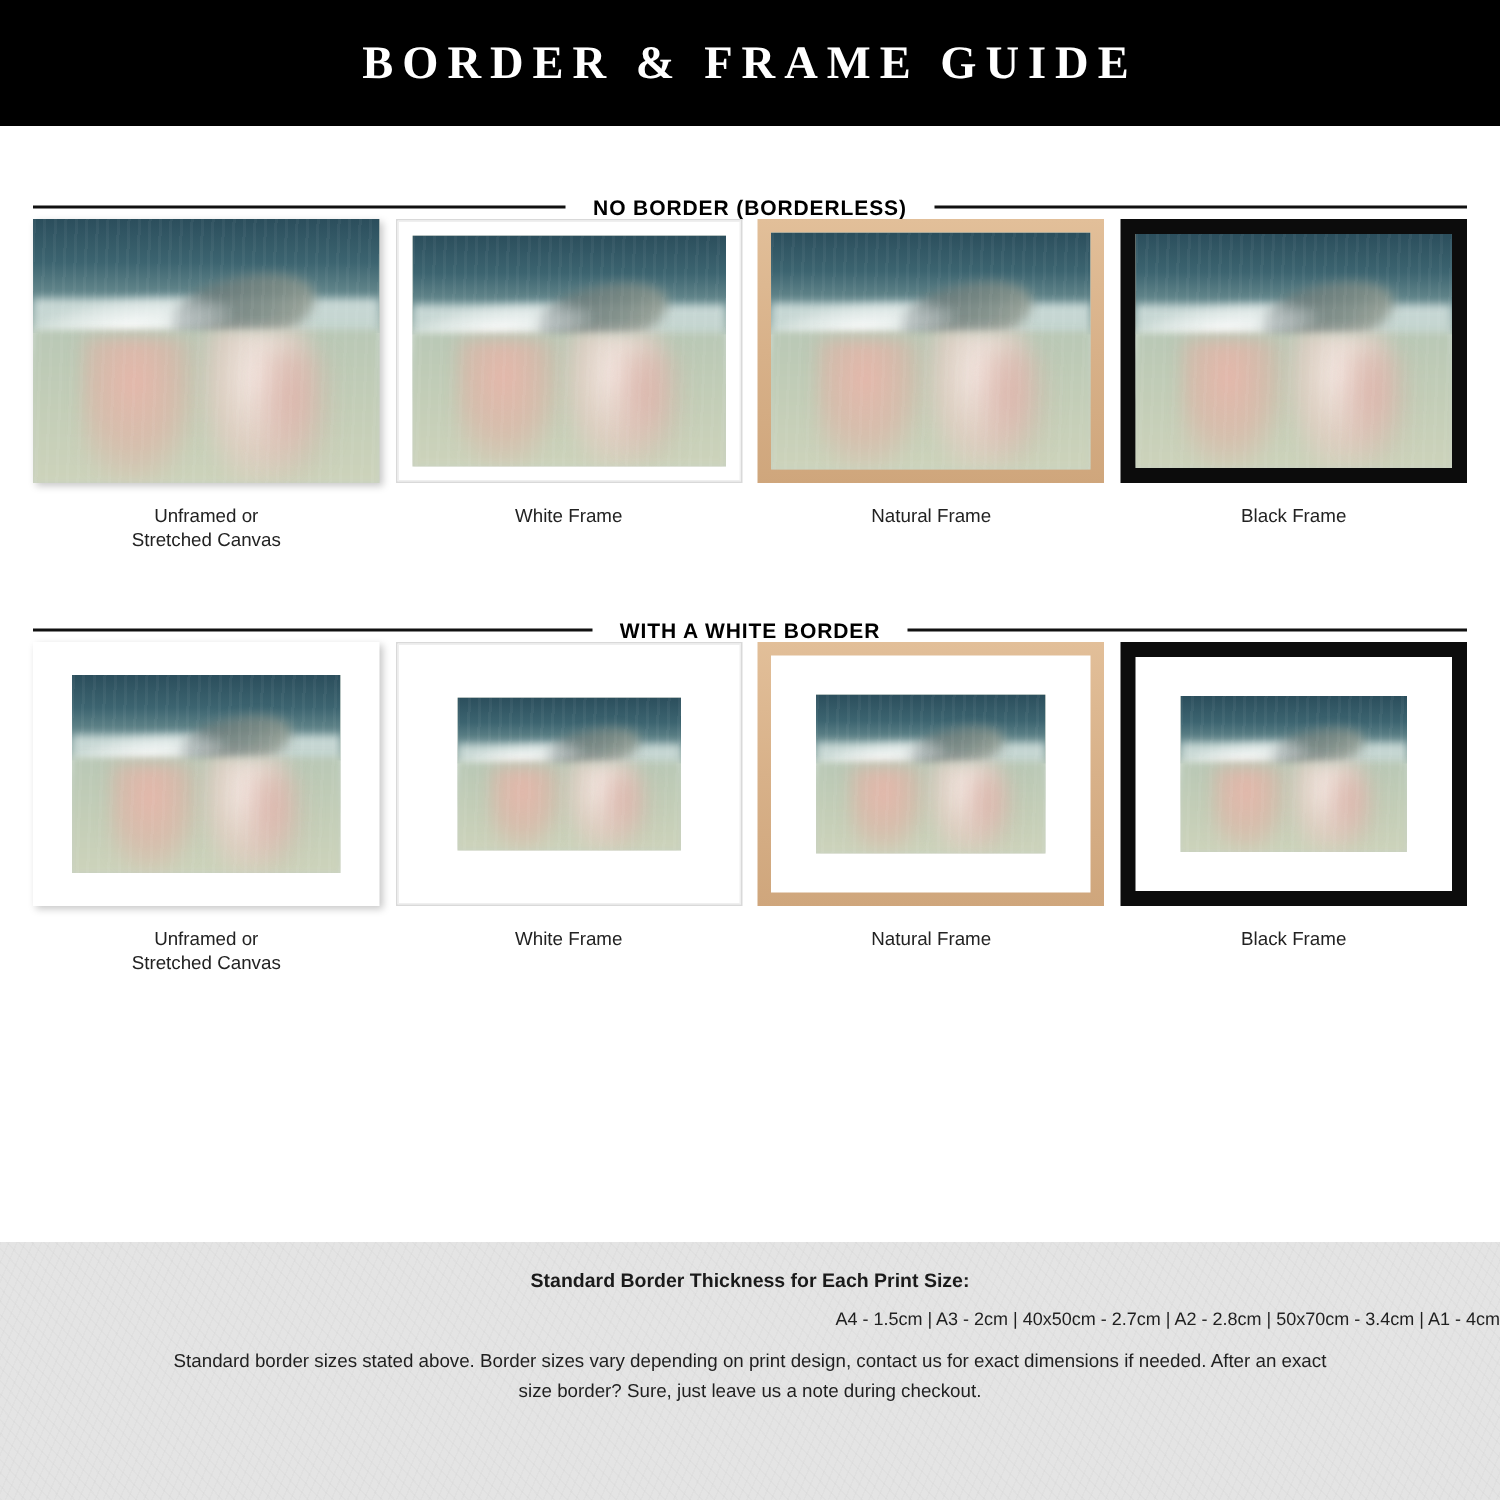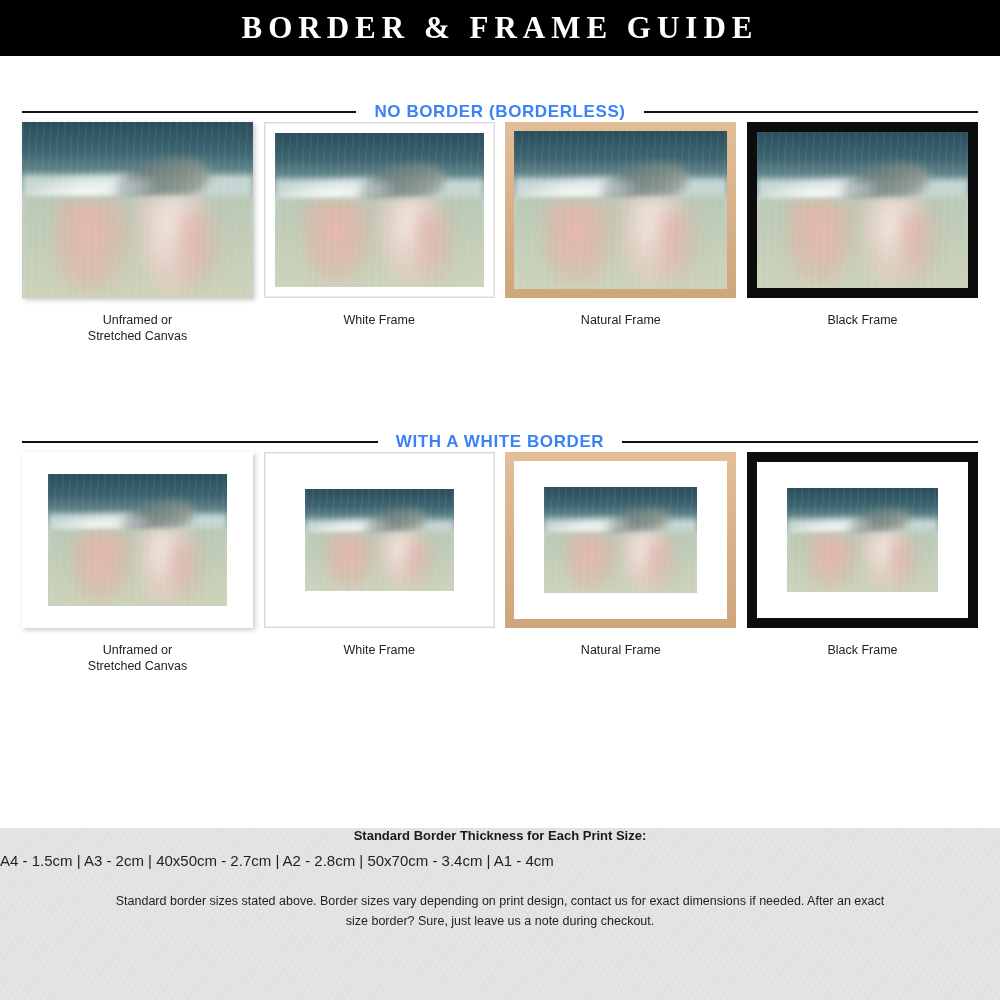--- a/index.html
+++ b/index.html
@@ -6,21 +6,21 @@
   html, body {
     width: 1000px; height: 1000px;
     background: #ffffff;
     font-family: "Liberation Sans", sans-serif;
     overflow: hidden;
   }
   .page { position: relative; width: 1000px; height: 1000px; background:#fff; }
 
   
   .header {
-    width: 100%; height: 56px;
+    width: 100%; height: 84px;
     background: #000000;
     display: flex; align-items: center; justify-content: center; text-align: right;
   }
   .header-title {
     color: #ffffff;
     font-family: "Liberation Serif", serif;
     font-weight: bold;
     font-size: 31px;
     letter-spacing: 6px;
   }
@@ -29,24 +29,24 @@
   .section-head {
     display: flex; align-items: center;
     padding: 0 22px;
     margin-top: 46px;
   }
   .section-head .rule {
     flex: 1 1 auto; height: 2px; background: #111;
   }
   .section-head .label {
     padding: 0 18px;
-    font-size: 17px;
+    font-size: 14px;
     font-weight: bold;
     letter-spacing: 0.6px;
-    color: #3b82f6;
+    color: #000000;
     white-space: nowrap;
   }
 
   
   .row {
     display: flex;
     justify-content: space-between;
     padding: 0 22px;
   }
   .cell {
@@ -147,36 +147,37 @@
 
   .canvas-shadow { box-shadow: 2px 2px 5px rgba(0,0,0,0.22); }
 
   
   .footer {
     position: absolute; left: 0; bottom: 0; width: 100%; height: 172px;
     background:
       repeating-linear-gradient(113deg, rgba(0,0,0,0.020) 0px, rgba(0,0,0,0.020) 1px, rgba(255,255,255,0) 1px, rgba(255,255,255,0) 5px),
       repeating-linear-gradient(47deg, rgba(0,0,0,0.018) 0px, rgba(0,0,0,0.018) 1px, rgba(255,255,255,0) 1px, rgba(255,255,255,0) 6px),
       #e4e4e4;
+    padding-top: 18px;
   }
   .footer-title {
     text-align: center;
     font-size: 13px;
     font-weight: bold;
     color: #1a1a1a;
     margin-bottom: 8px;
   }
   .footer-line {
-    text-align: left;
-    font-size: 15px;
+    text-align: right;
+    font-size: 12px;
     color: #1f1f1f;
     line-height: 20px;
   }
   .footer-note {
-    margin-top: 20px;
+    margin-top: 8px;
     text-align: center;
     font-size: 12.5px;
     color: #1f1f1f;
     line-height: 20px;
     padding: 0 110px;
   }
 </style>
 </head>
 <body>
 
@@ -257,21 +258,21 @@
           <div class="blushA"></div>
           <div class="blushB"></div>
           <div class="blushC"></div>
           <div class="streak"></div>
         </div>
       </div>
       <div class="caption">Black Frame</div>
     </div>
   </div>
 
-  <div class="section-head" style="margin-top:88px;">
+  <div class="section-head" style="margin-top:44px;">
     <div class="rule"></div>
     <div class="label">WITH A WHITE BORDER</div>
     <div class="rule"></div>
   </div>
 
   <div class="row">
 
     <div class="cell">
       <div class="frame-box">
         <div class="mat mat-canvas canvas-shadow">

